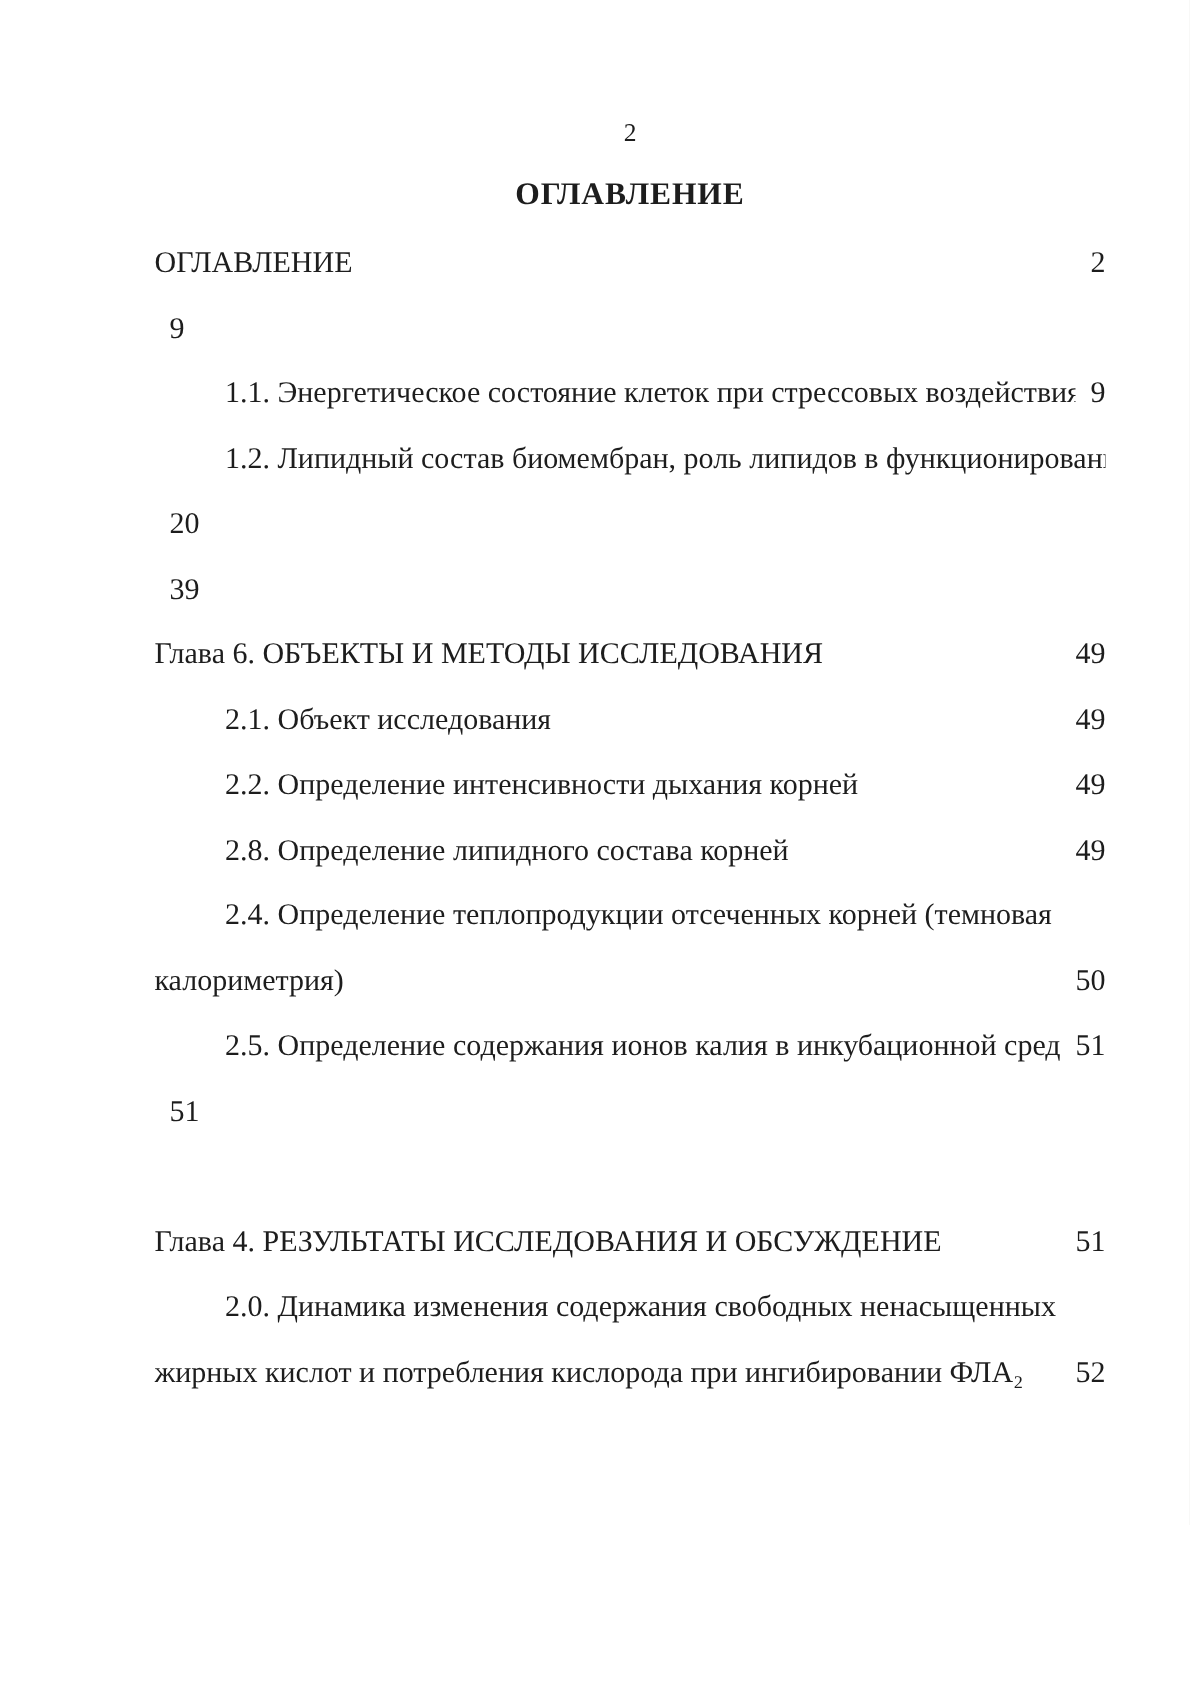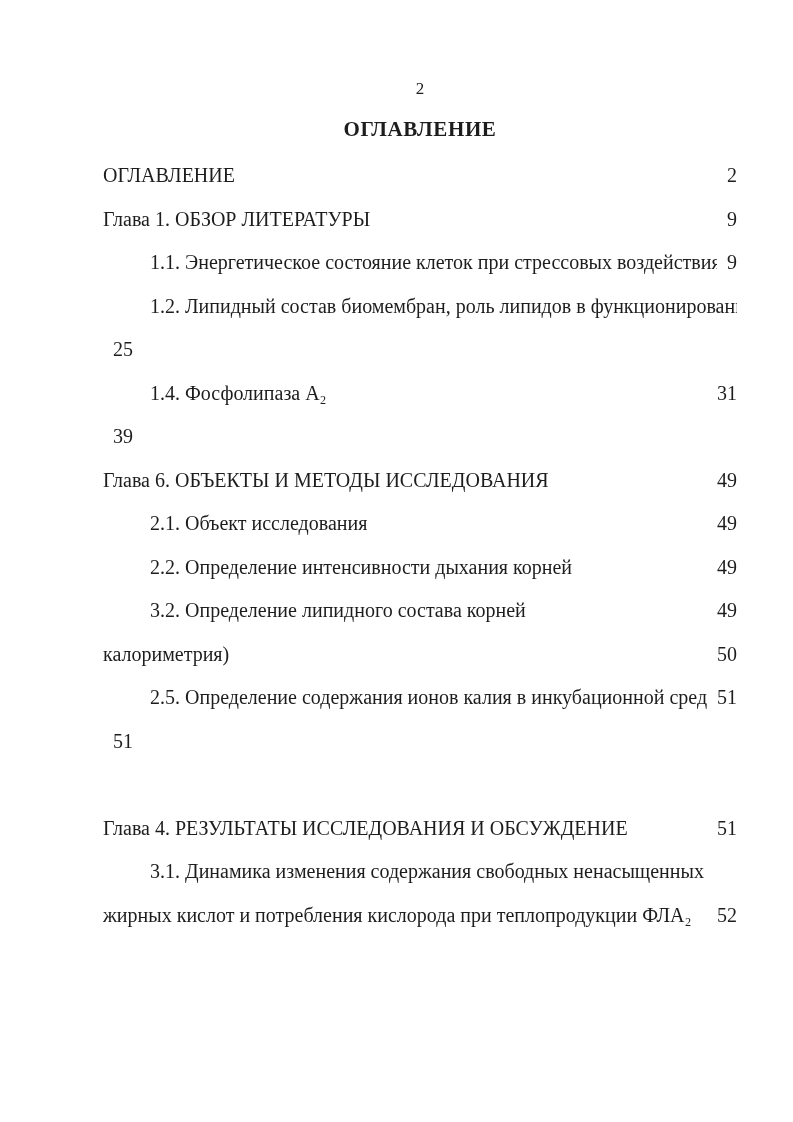--- a/index.html
+++ b/index.html
@@ -73,44 +73,37 @@
 
   <div class="toc" id="toc-entries">
       <div class="toc-entry">
         <div class="toc-line">
           <span class="txt">ОГЛАВЛЕНИЕ</span>
           <span class="pg">2</span>
         </div>
       </div>
       <div class="toc-entry">
         <div class="toc-line">
-          <span class="txt">Глава 1. ОБЗОР ЛИТЕРАТУРЫ</span>
           <span class="pg">9</span>
         </div>
       </div>
       <div class="toc-entry">
         <div class="toc-line">
           <span class="txt ind">1.1. Энергетическое состояние клеток при стрессовых воздействиях</span>
           <span class="pg">9</span>
         </div>
       </div>
       <div class="toc-entry">
         <div class="toc-line">
           <span class="txt ind">1.2. Липидный состав биомембран, роль липидов в функционировании</span>
         </div>
       </div>
       <div class="toc-entry">
         <div class="toc-line">
-          <span class="pg">25</span>
-        </div>
-      </div>
-      <div class="toc-entry">
-        <div class="toc-line">
-          <span class="txt ind">1.4. Фосфолипаза А₂</span>
-          <span class="pg">31</span>
+          <span class="pg">20</span>
         </div>
       </div>
       <div class="toc-entry">
         <div class="toc-line">
           <span class="pg">39</span>
         </div>
       </div>
       <div class="toc-entry">
         <div class="toc-line">
           <span class="txt">Глава 6. ОБЪЕКТЫ И МЕТОДЫ ИССЛЕДОВАНИЯ</span>
@@ -124,25 +117,28 @@
         </div>
       </div>
       <div class="toc-entry">
         <div class="toc-line">
           <span class="txt ind">2.2. Определение интенсивности дыхания корней</span>
           <span class="pg">49</span>
         </div>
       </div>
       <div class="toc-entry">
         <div class="toc-line">
-          <span class="txt ind">3.2. Определение липидного состава корней</span>
+          <span class="txt ind">2.8. Определение липидного состава корней</span>
           <span class="pg">49</span>
         </div>
       </div>
       <div class="toc-entry">
+        <div class="toc-line">
+          <span class="txt ind">2.4. Определение теплопродукции отсеченных корней (темновая</span>
+        </div>
         <div class="toc-line">
           <span class="txt">калориметрия)</span>
           <span class="pg">50</span>
         </div>
       </div>
       <div class="toc-entry">
         <div class="toc-line">
           <span class="txt ind">2.5. Определение содержания ионов калия в инкубационной среде</span>
           <span class="pg">51</span>
         </div>
@@ -153,21 +149,21 @@
         </div>
       </div>
       <div class="toc-entry gap">
         <div class="toc-line">
           <span class="txt">Глава 4. РЕЗУЛЬТАТЫ ИССЛЕДОВАНИЯ И ОБСУЖДЕНИЕ</span>
           <span class="pg">51</span>
         </div>
       </div>
       <div class="toc-entry">
         <div class="toc-line">
-          <span class="txt ind">3.1. Динамика изменения содержания свободных ненасыщенных</span>
+          <span class="txt ind">2.0. Динамика изменения содержания свободных ненасыщенных</span>
         </div>
         <div class="toc-line">
-          <span class="txt">жирных кислот и потребления кислорода при теплопродукции ФЛА₂</span>
+          <span class="txt">жирных кислот и потребления кислорода при ингибировании ФЛА₂</span>
           <span class="pg">52</span>
         </div>
       </div>
     </div>
 </div>
 
 </body></html>

